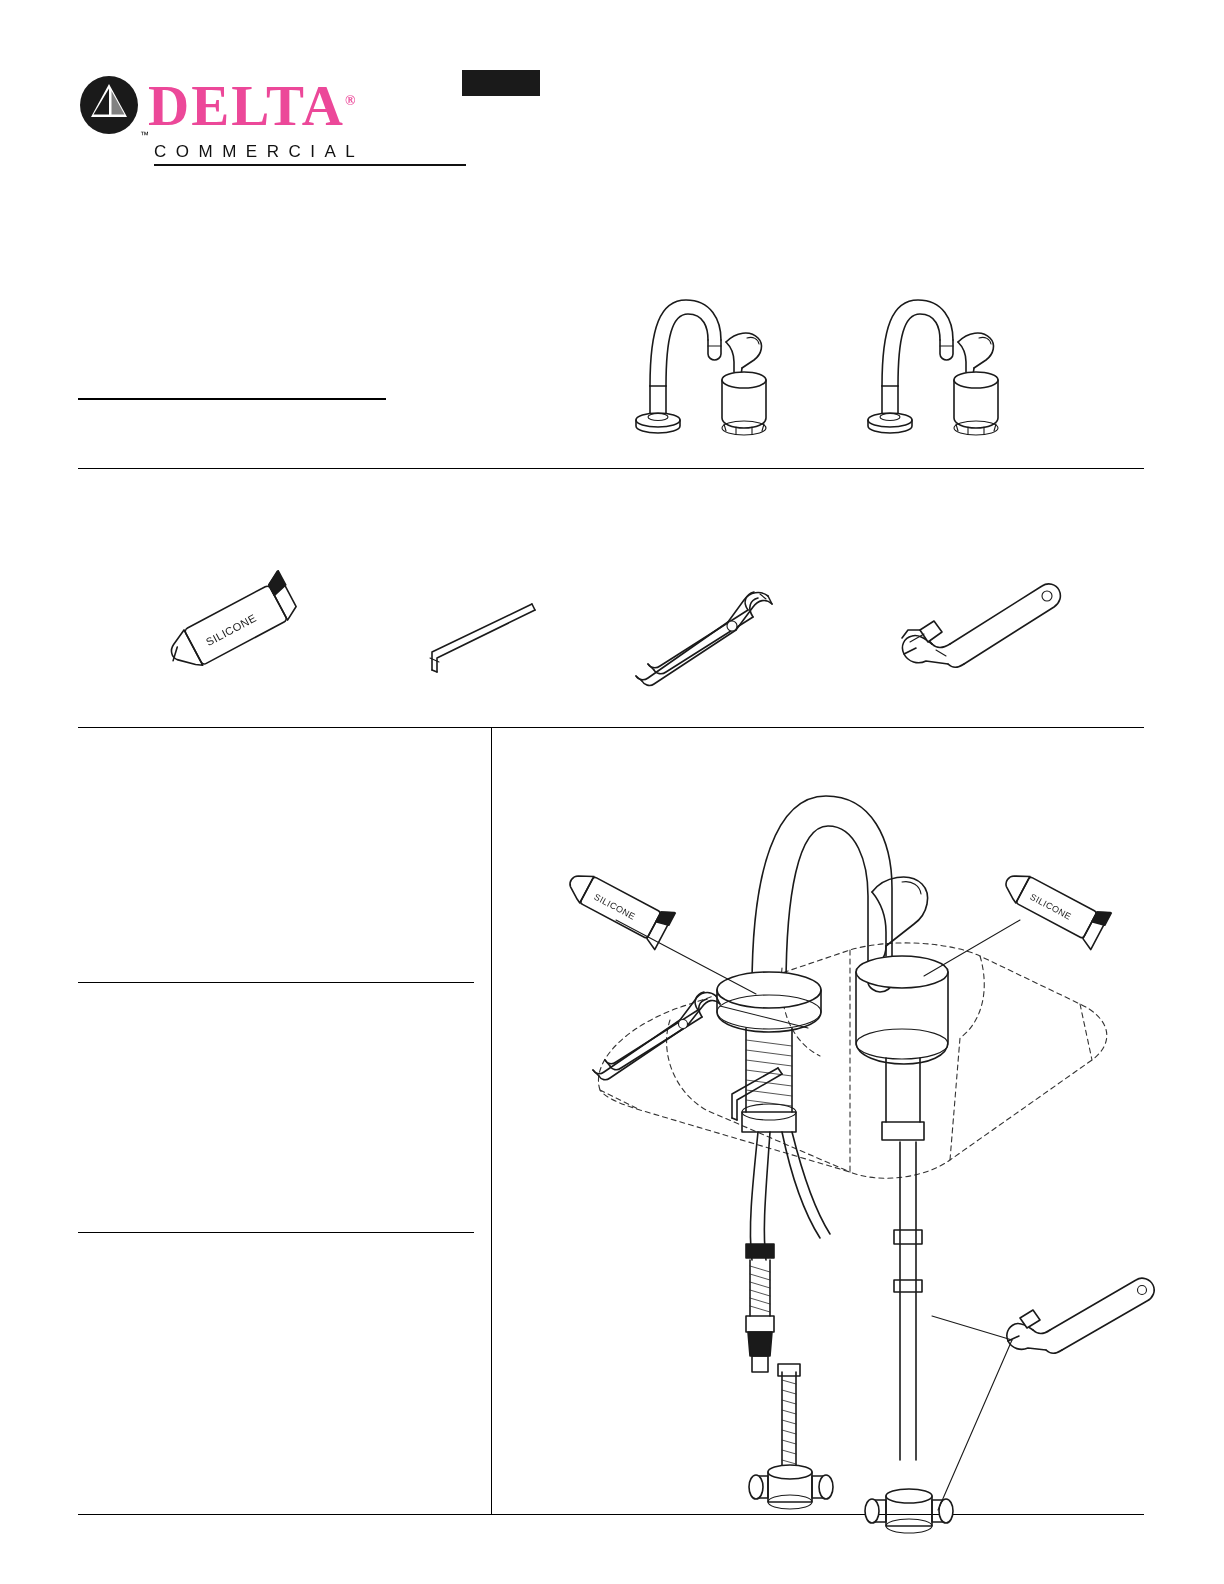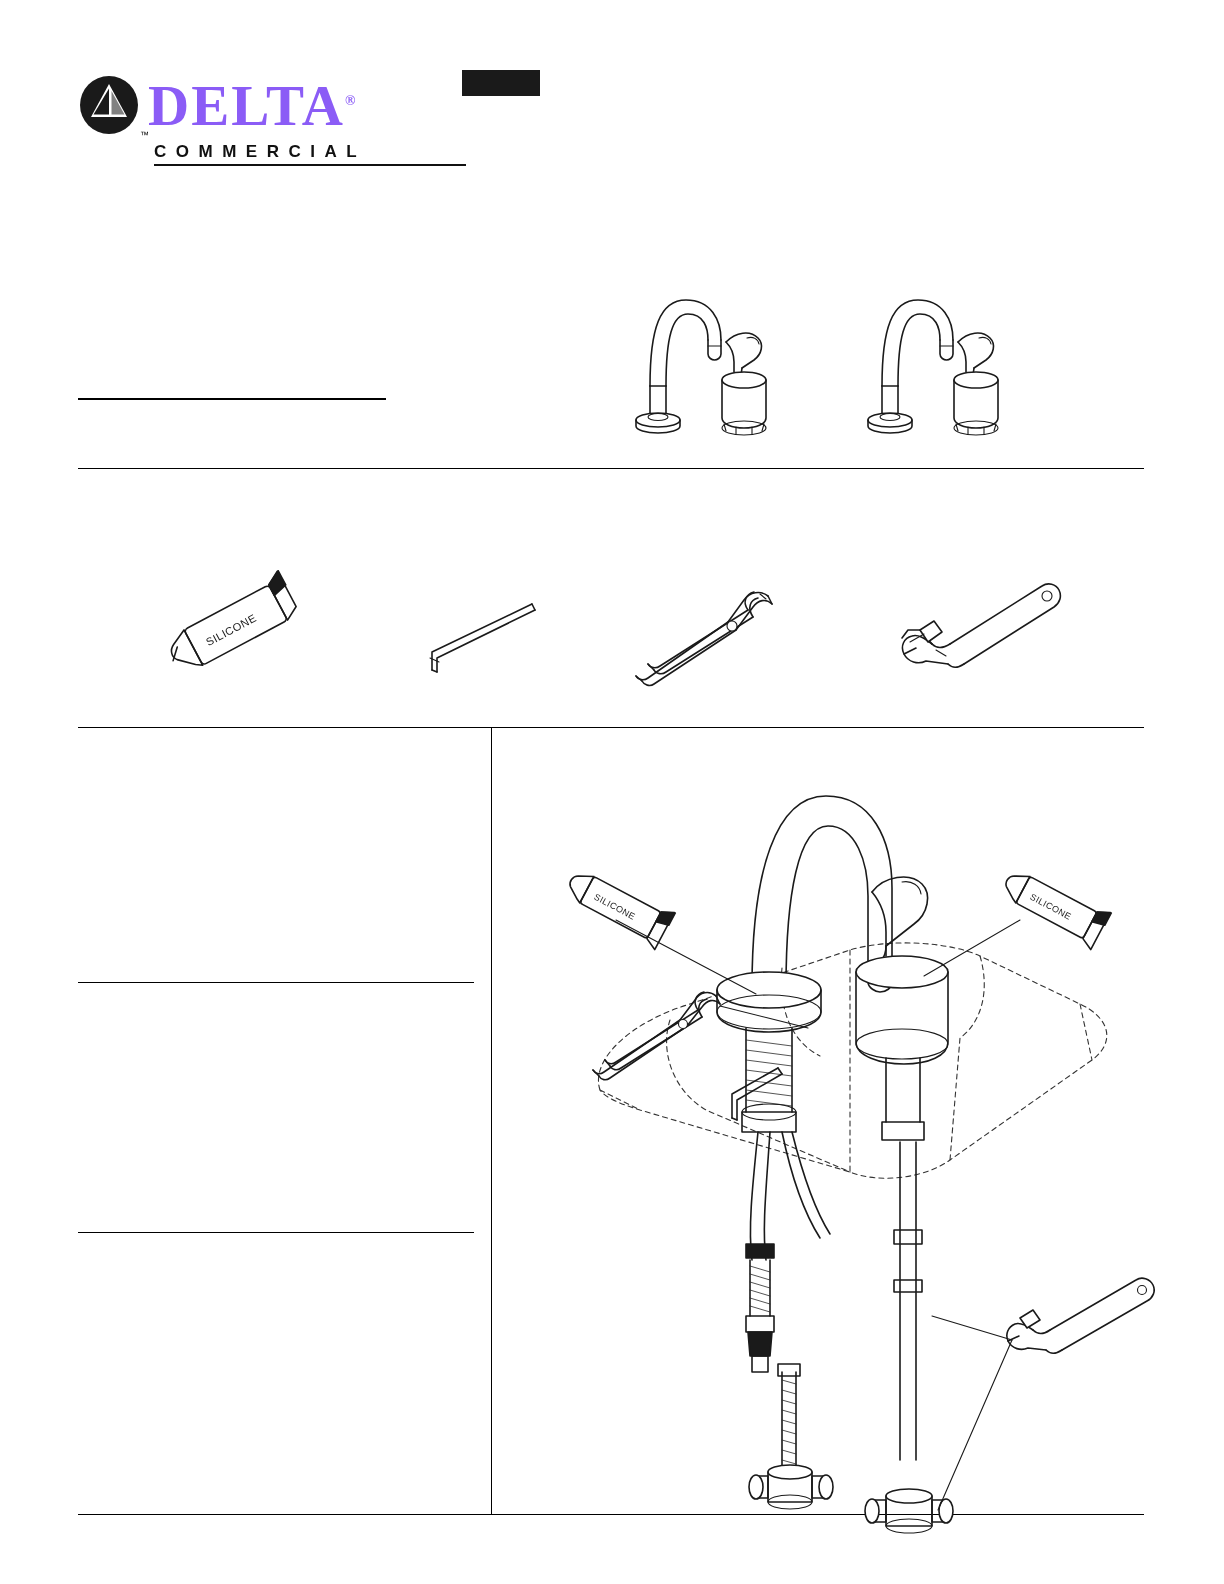--- a/index.html
+++ b/index.html
@@ -41,40 +41,40 @@
     flex: 0 0 auto;
     margin-top: 2px;
   }
   .logo-word {
     font-family: "Liberation Serif", serif;
     font-weight: bold;
     font-size: 57px;
     line-height: 58px;
     letter-spacing: 2px;
     margin-left: 8px;
-    color: #8b5cf6;
+    color: #ec4899;
   }
   .logo-reg {
     font-size: 14px;
     vertical-align: super;
     letter-spacing: 0;
   }
   .logo-tm {
     position: absolute;
     left: 62px;
     top: 58px;
     font-size: 9px;
   }
   .logo-sub {
     position: absolute;
     left: 76px;
     top: 70px;
     font-family: "Liberation Sans", sans-serif;
     font-size: 17px;
-    font-weight: bold;
+    font-weight: normal;
     letter-spacing: 9.5px;
     color: #111;
   }
   .logo-underline {
     position: absolute;
     left: 76px;
     top: 92px;
     width: 312px;
     height: 2px;
     background: #111;

